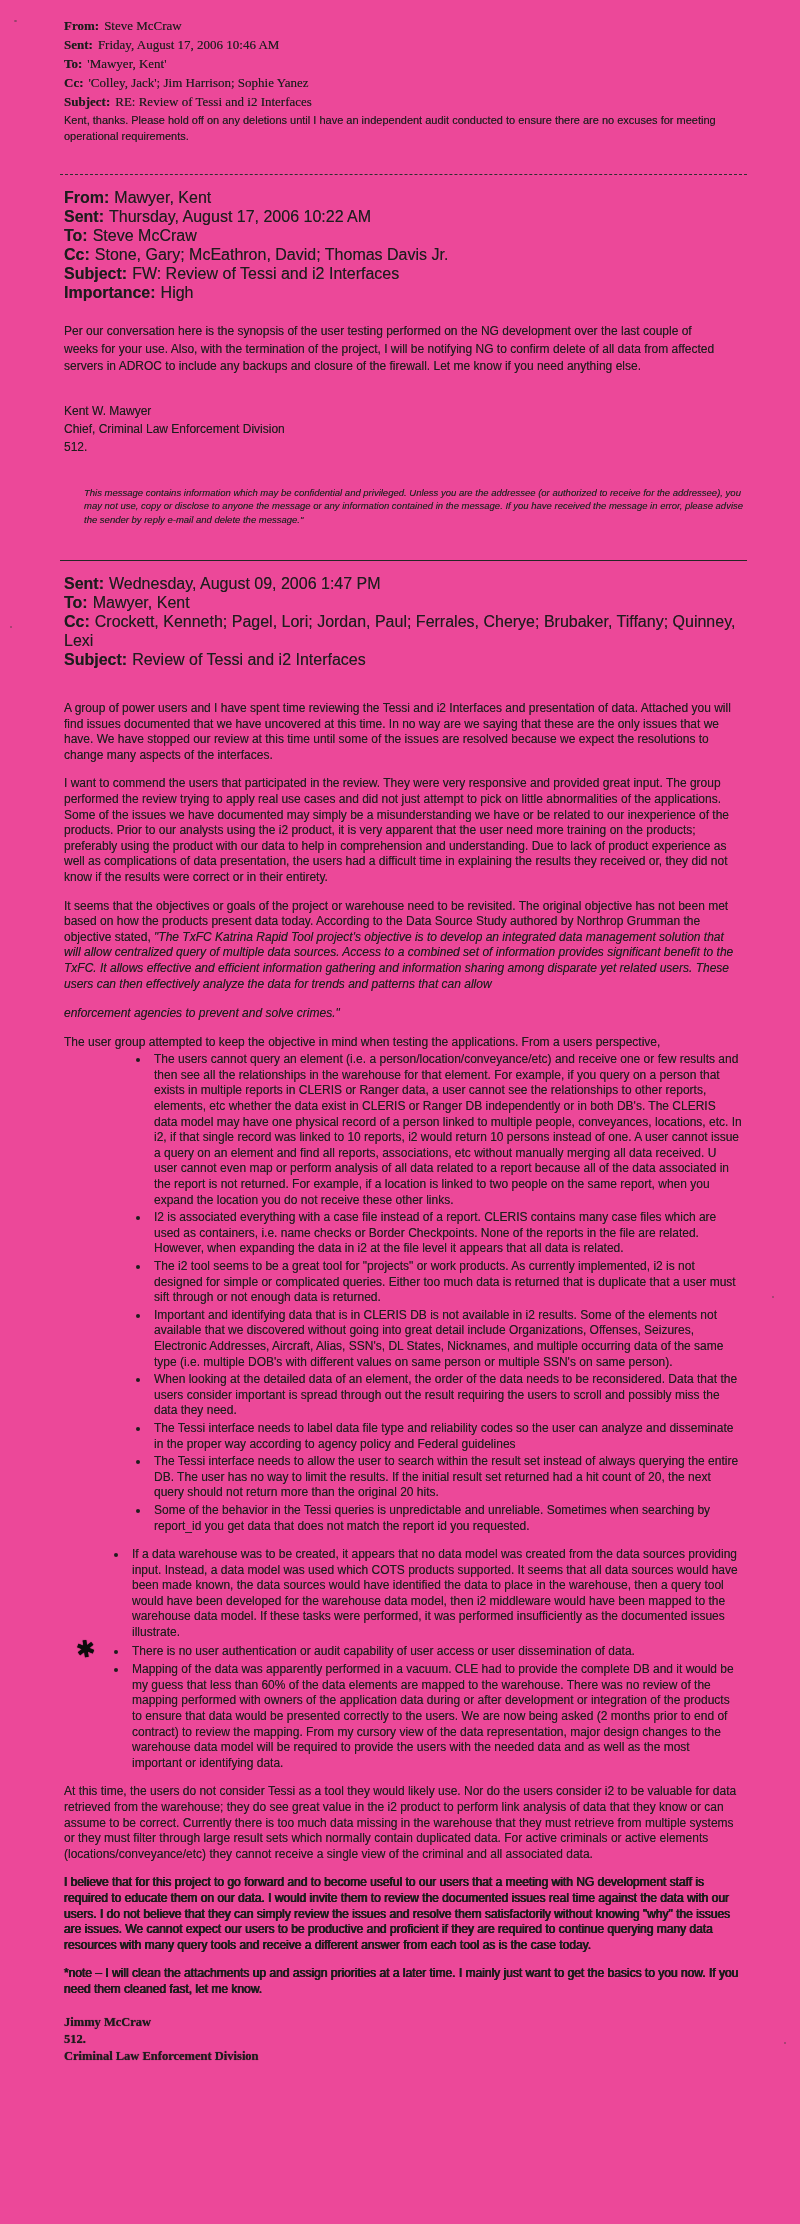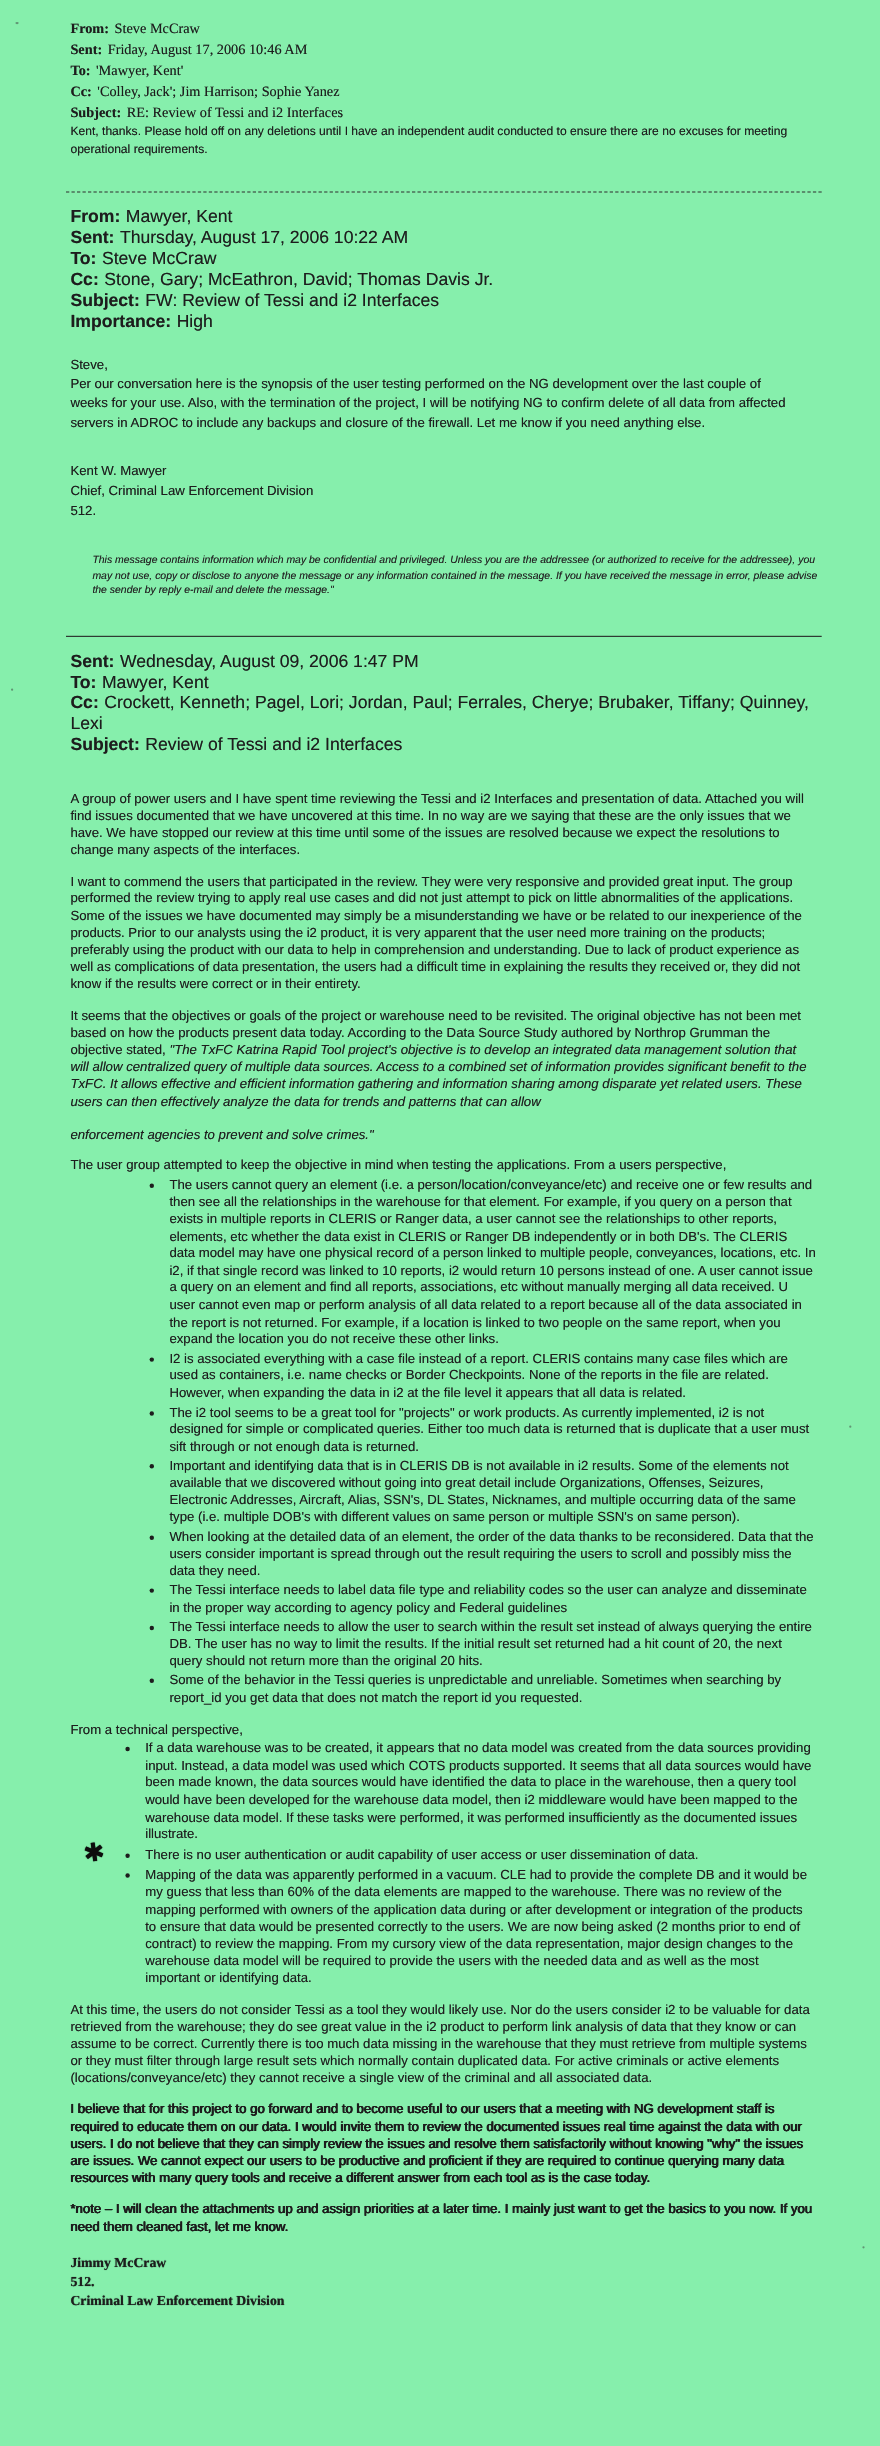--- a/index.html
+++ b/index.html
@@ -1,21 +1,21 @@
 <!DOCTYPE html>
 <html><head>
 <meta charset="utf-8">
 <style>
   html,body{margin:0;padding:0;background:#ffffff;}
   .page{
     position:relative;
     width:800px;height:2224px;
     box-sizing:border-box;
     padding:16px 56px 0 64px;
-    background:#86efac;
+    background:#ec4899;
     color:#1d1d1d;
     font-family:"Liberation Sans", sans-serif;
     overflow:hidden;
     text-shadow:0 0 0.6px rgba(30,30,30,0.55);
   }
   
   .hdr-serif{font-family:"Liberation Serif", serif;font-size:13px;line-height:19px;}
   .hrow{white-space:nowrap;}
   .hlbl{font-weight:bold;margin-right:5px;}
   .body-top{font-size:11px;line-height:16px;margin:1px 0 0 0;}
@@ -99,21 +99,20 @@
         <span class="hlbl">Cc:</span><span class="hval">Stone, Gary; McEathron, David; Thomas Davis Jr.</span>
       </div>
       <div class="hrow">
         <span class="hlbl">Subject:</span><span class="hval">FW: Review of Tessi and i2 Interfaces</span>
       </div>
       <div class="hrow">
         <span class="hlbl">Importance:</span><span class="hval">High</span>
       </div>
     </div>
     <div class="body-mid">
-      <div>Steve,</div>
       <div>Per our conversation here is the synopsis of the user testing performed on the NG development over the last couple of weeks for your use.  Also, with the termination of the project,  I will be notifying NG to confirm delete of all data from affected servers in ADROC to include any backups and closure of the firewall.  Let me know if you need anything else.</div>
     </div>
     <div class="sig-mid">
       <div>Kent W. Mawyer</div>
       <div>Chief, Criminal Law Enforcement Division</div>
       <div>512.</div>
     </div>
     <p class="disclaimer">This message contains information which may be confidential and privileged. Unless you are the addressee (or authorized to receive for the addressee), you may not use, copy or disclose to anyone the message or any information contained in the message. If you have received the message in error, please advise the sender by reply e-mail and delete the message."</p>
   </section>
 
@@ -140,27 +139,26 @@
       <p>I want to commend the users that participated in the review. They were very responsive and provided great input. The group performed the review trying to apply real use cases and did not just attempt to pick on little abnormalities of the applications. Some of the issues we have documented may simply be a misunderstanding we have or be related to our inexperience of the products. Prior to our analysts using the i2 product, it is very apparent that the user need more training on the products; preferably using the product with our data to help in comprehension and understanding. Due to lack of product experience as well as complications of data presentation, the users had a difficult time in explaining the results they received or, they did not know if the results were correct or in their entirety.</p>
       <p><span>It seems that the objectives or goals of the project or warehouse need to be revisited. The original objective has not been met based on how the products present data today. According to the Data Source Study authored by Northrop Grumman the objective stated, </span><span class="q">"The TxFC Katrina Rapid Tool project's objective is to develop an integrated data management solution that will allow centralized query of multiple data sources.  Access to a combined set of information provides significant benefit to the TxFC.  It allows effective and efficient information gathering and information sharing among disparate yet related users. These users can then effectively analyze the data for trends and patterns that can allow</span></p>
       <p class="q quote-cont">enforcement agencies to prevent and solve crimes."</p>
 
       <p style="margin-bottom:2px;">The user group attempted to keep the objective in mind when testing the applications. From a users perspective,</p>
       <ul class="user-list">
         <li>The users cannot query an element (i.e. a person/location/conveyance/etc) and receive one or few results and then see all the relationships in the warehouse for that element. For example, if you query on a person that exists in multiple reports in CLERIS or Ranger data, a user cannot see the relationships to other reports, elements, etc whether the data exist in CLERIS or Ranger DB independently or in both DB's. The CLERIS data model may have one physical record of a person linked to multiple people, conveyances, locations, etc. In i2, if that single record was linked to 10 reports, i2 would return 10 persons instead of one. A user cannot issue a query on an element and find all reports, associations, etc without manually merging all data received. U user cannot even map or perform analysis of all data related to a report because all of the data associated in the report is not returned. For example, if a location is linked to two people on the same report, when you expand the location you do not receive these other links.</li>
         <li>I2 is associated everything with a case file instead of a report. CLERIS contains many case files which are used as containers, i.e. name checks or Border Checkpoints. None of the reports in the file are related. However, when expanding the data in i2 at the file level it appears that all data is related.</li>
         <li>The i2 tool seems to be a great tool for "projects" or work products. As currently implemented, i2 is not designed for simple or complicated queries. Either too much data is returned that is duplicate that a user must sift through or not enough data is returned.</li>
         <li>Important and identifying data that is in CLERIS DB is not available in i2 results. Some of the elements not available that we discovered without going into great detail include Organizations, Offenses, Seizures, Electronic Addresses, Aircraft, Alias, SSN's, DL States, Nicknames, and multiple occurring data of the same type (i.e. multiple DOB's with different values on same person or multiple SSN's on same person).</li>
-        <li>When looking at the detailed data of an element, the order of the data thanks to be reconsidered. Data that the users consider important is spread through out the result requiring the users to scroll and possibly miss the data they need.</li>
+        <li>When looking at the detailed data of an element, the order of the data needs to be reconsidered. Data that the users consider important is spread through out the result requiring the users to scroll and possibly miss the data they need.</li>
         <li>The Tessi interface needs to label data file type and reliability codes so the user can analyze and disseminate in the proper way according to agency policy and Federal guidelines</li>
         <li>The Tessi interface needs to allow the user to search within the result set instead of always querying the entire DB. The user has no way to limit the results. If the initial result set returned had a hit count of 20, the next query should not return more than the original 20 hits.</li>
         <li>Some of the behavior in the Tessi queries is unpredictable and unreliable. Sometimes when searching by report_id you get data that does not match the report id you requested.</li>
       </ul>
 
-      <p style="margin-bottom:2px;">From a technical perspective,</p>
       <ol class="tech-list">
         <li>If a data warehouse was to be created, it appears that no data model was created from the data sources providing input. Instead, a data model was used which COTS products supported. It seems that all data sources would have been made known, the data sources would have identified the data to place in the warehouse, then a query tool would have been developed for the warehouse data model, then i2 middleware would have been mapped to the warehouse data model. If these tasks were performed, it was performed insufficiently as the documented issues illustrate.</li>
         <li class="starred">
           <span class="star">✱</span><span>There is no user authentication or audit capability of user access or user dissemination of data.</span>
         </li>
         <li>Mapping of the data was apparently performed in a vacuum. CLE had to provide the complete DB and it would be my guess that less than 60% of the data elements are mapped to the warehouse. There was no review of the mapping performed with owners of the application data during or after development or integration of the products to ensure that data would be presented correctly to the users. We are now being asked (2 months prior to end of contract) to review the mapping. From my cursory view of the data representation, major design changes to the warehouse data model will be required to provide the users with the needed data and as well as the most important or identifying data.</li>
       </ol>
 
       <p>At this time, the users do not consider Tessi as a tool they would likely use. Nor do the users consider i2 to be valuable for data retrieved from the warehouse; they do see great value in the i2 product to perform link analysis of data that they know or can assume to be correct. Currently there is too much data missing in the warehouse that they must retrieve from multiple systems or they must filter through large result sets which normally contain duplicated data. For active criminals or active elements (locations/conveyance/etc) they cannot receive a single view of the criminal and all associated data.</p>
       <p class="heavy">I believe that for this project to go forward and to become useful to our users that a meeting with NG development staff is required to educate them on our data. I would invite them to review the documented issues real time against the data with our users. I do not believe that they can simply review the issues and resolve them satisfactorily without knowing "why" the issues are issues. We cannot expect our users to be productive and proficient if they are required to continue querying many data resources with many query tools and receive a different answer from each tool as is the case today.</p>

